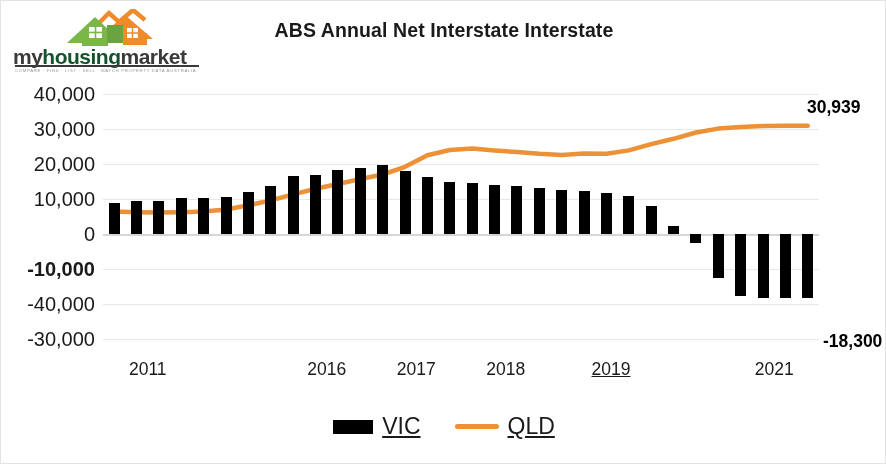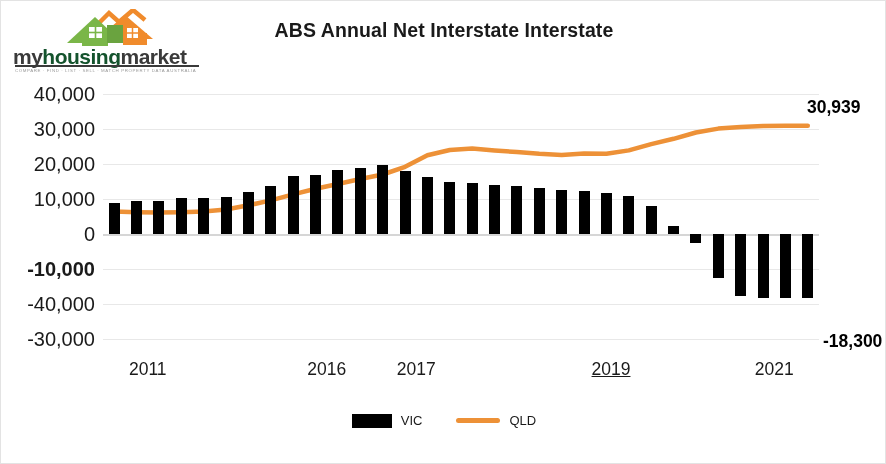--- a/index.html
+++ b/index.html
@@ -184,22 +184,23 @@
     height: 14px;
     background: #000000;
   }
   .legend-swatch-line {
     width: 44px;
     height: 5px;
     border-radius: 3px;
     background: #ED9137;
   }
   .legend-label {
-    font-size: 13px;
+    font-size: 23px;
     color: #1a1a1a;
+    text-decoration: underline;
   }
 </style>
 </head>
 <body>
 
 <div id="app">
 
   <div id="logo">
     <svg id="logo-mark" viewBox="0 0 86 38">
       <polyline points="30,16 42,4 52,13 66,1 78,11" fill="none" stroke="#F08B2C" stroke-width="4.5"></polyline>
@@ -279,20 +280,21 @@
       <div class="bar" title="2021 Q4: -18300" style="left: 699.312px; top: 140px; height: 64.05px; background: rgb(0, 0, 0);"></div>
     </div>
 
   <div class="callout" id="callout-qld">30,939</div>
   <div class="callout" id="callout-vic">-18,300</div>
 
   <div id="x-axis">
       <div class="xtick" style="left: 44.75px;">2011</div>
       <div class="xtick" style="left: 223.75px;">2016</div>
       <div class="xtick" style="left: 313.25px;">2017</div>
+      <div class="xtick" style="left: 402.75px;">2018</div>
       <div class="xtick" style="left: 508px; text-decoration: underline;">2019</div>
       <div class="xtick" style="left: 671.25px;">2021</div>
     </div>
 
   <div id="legend">
     <div class="legend-item">
       <span class="legend-swatch-bar"></span>
       <span class="legend-label">VIC</span>
     </div>
     <div class="legend-item">

